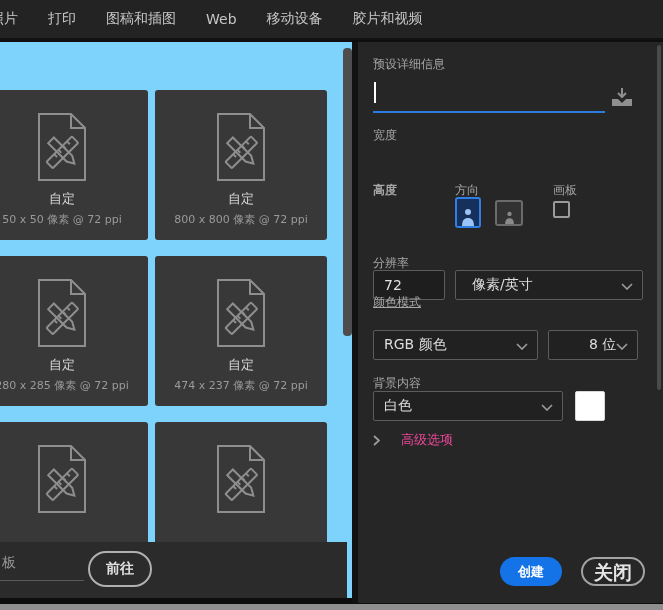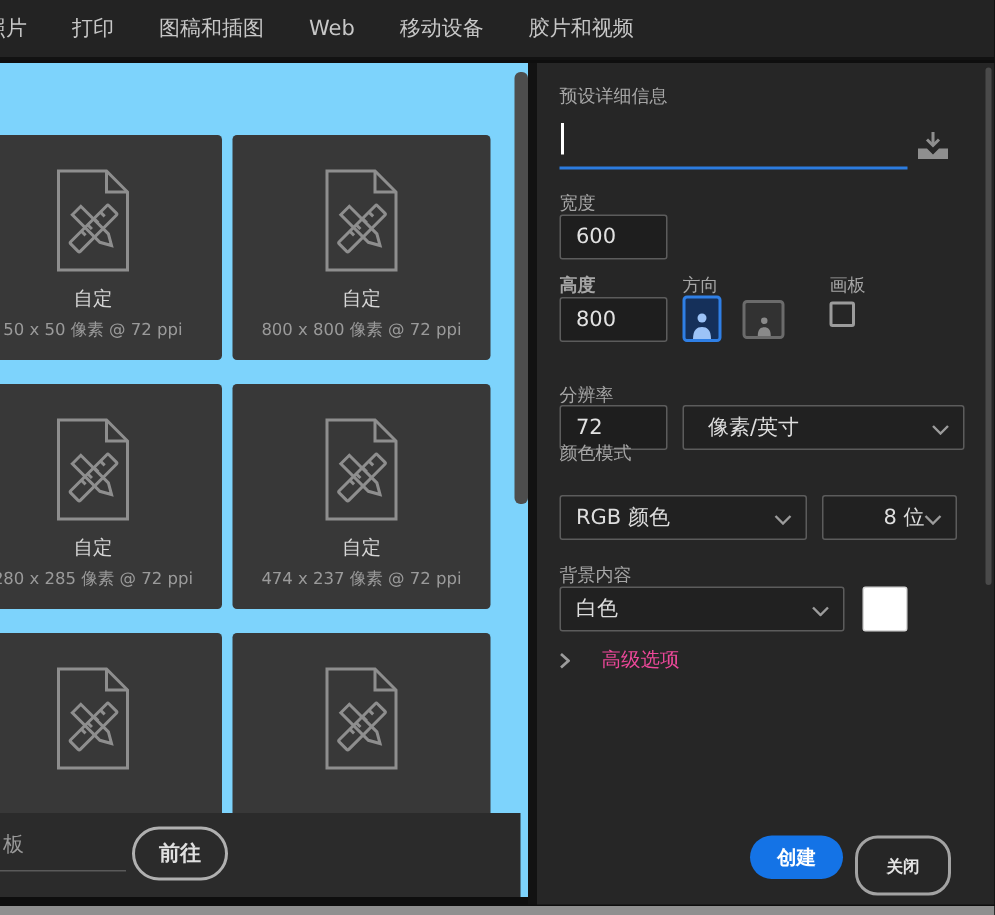--- a/index.html
+++ b/index.html
@@ -70,21 +70,21 @@
   .save-btn {
     position:absolute; left:250px; top:44px; width:28px; height:24px;
     background:transparent; border:none; padding:0; cursor:pointer;
   }
   .lbl { position:absolute; font-size:12px; color:#a6a6a6; white-space:nowrap; }
   .lbl-width { left:15px; top:85px; }
   .lbl-height { left:15px; top:140px;font-weight:bold; }
   .lbl-orient { left:97px; top:140px; }
   .lbl-artboard { left:195px; top:140px; }
   .lbl-res { left:15px; top:213px; }
-  .lbl-colormode { left:15px; top:252px; }
+  .lbl-colormode { left:15px; top:252px;text-decoration:underline; }
   .lbl-bg { left:15px; top:333px; }
 
   .num-input {
     position:absolute; width:72px; height:30px;
     background:#1e1e1e; border:1px solid #5c5c5c; border-radius:2px;
     color:#e2e2e2; font-size:14px; padding-left:10px;
     font-family:inherit; outline:none;
   }
   .in-width { left:15px; top:101px; }
   .in-height { left:15px; top:156px; }
@@ -125,23 +125,23 @@
     position:absolute; left:15px; top:389px;
     display:flex; align-items:center; gap:21px;
     font-size:13px; color:#ec4899; cursor:pointer;
   }
   .btn-create {
     position:absolute; left:142px; top:515px; width:62px; height:29px;
     border:none; border-radius:15px; background:#1473e6;
     color:#ffffff; font-size:13px; font-weight:600; font-family:inherit; cursor:pointer;
   }
   .btn-close {
-    position:absolute; left:212px; top:515px; width:64px; height:40px;
+    position:absolute; left:223px; top:515px; width:64px; height:29px;
     border:2px solid #a3a3a3; border-radius:15px; background:transparent;
-    color:#e5e5e5; font-size:11px; font-weight:600; font-family:inherit; cursor:pointer;
+    color:#e5e5e5; font-size:19px; font-weight:600; font-family:inherit; cursor:pointer;
   }
   .rscroll {
     position:absolute; right:2px; top:3px; width:4px; height:345px;
     background:#4a4a4a; border-radius:2px;
   }
   .bottomstrip { position:absolute; left:0; top:604px; width:663px; height:6px; background:#8f8f8f; }
 </style>
 </head>
 <body>
 
@@ -231,26 +231,24 @@
     </div>
     <button class="save-btn">
       <svg width="24" height="20" viewBox="0 0 24 20">
         <path d="M12 1 v8" stroke="#8f8f8f" stroke-width="2" fill="none"></path>
         <path d="M8 6 l4 4 l4 -4" fill="none" stroke="#8f8f8f" stroke-width="2"></path>
         <path d="M2 12 h6 l4 4 l4 -4 h6 v7 h-20 z" fill="#8f8f8f"></path>
       </svg>
     </button>
 
     <div class="lbl lbl-width">宽度</div>
-    <input class="num-input in-width" value="600" style="">
 
     <div class="lbl lbl-height">高度</div>
     <div class="lbl lbl-orient">方向</div>
     <div class="lbl lbl-artboard">画板</div>
-    <input class="num-input in-height" value="800" style="">
     <div class="orient-portrait">
       <svg width="14" height="18" viewBox="0 0 14 18">
         <circle cx="7" cy="4" r="3" fill="#9cc3f7"></circle>
         <path d="M1 18 c0-6 2.5-8 6-8 s6 2 6 8 z" fill="#9cc3f7"></path>
       </svg>
     </div>
     <div class="orient-landscape">
       <svg width="11" height="13" viewBox="0 0 14 18">
         <circle cx="7" cy="4" r="3" fill="#8a8a8a"></circle>
         <path d="M1 18 c0-6 2.5-8 6-8 s6 2 6 8 z" fill="#8a8a8a"></path>

